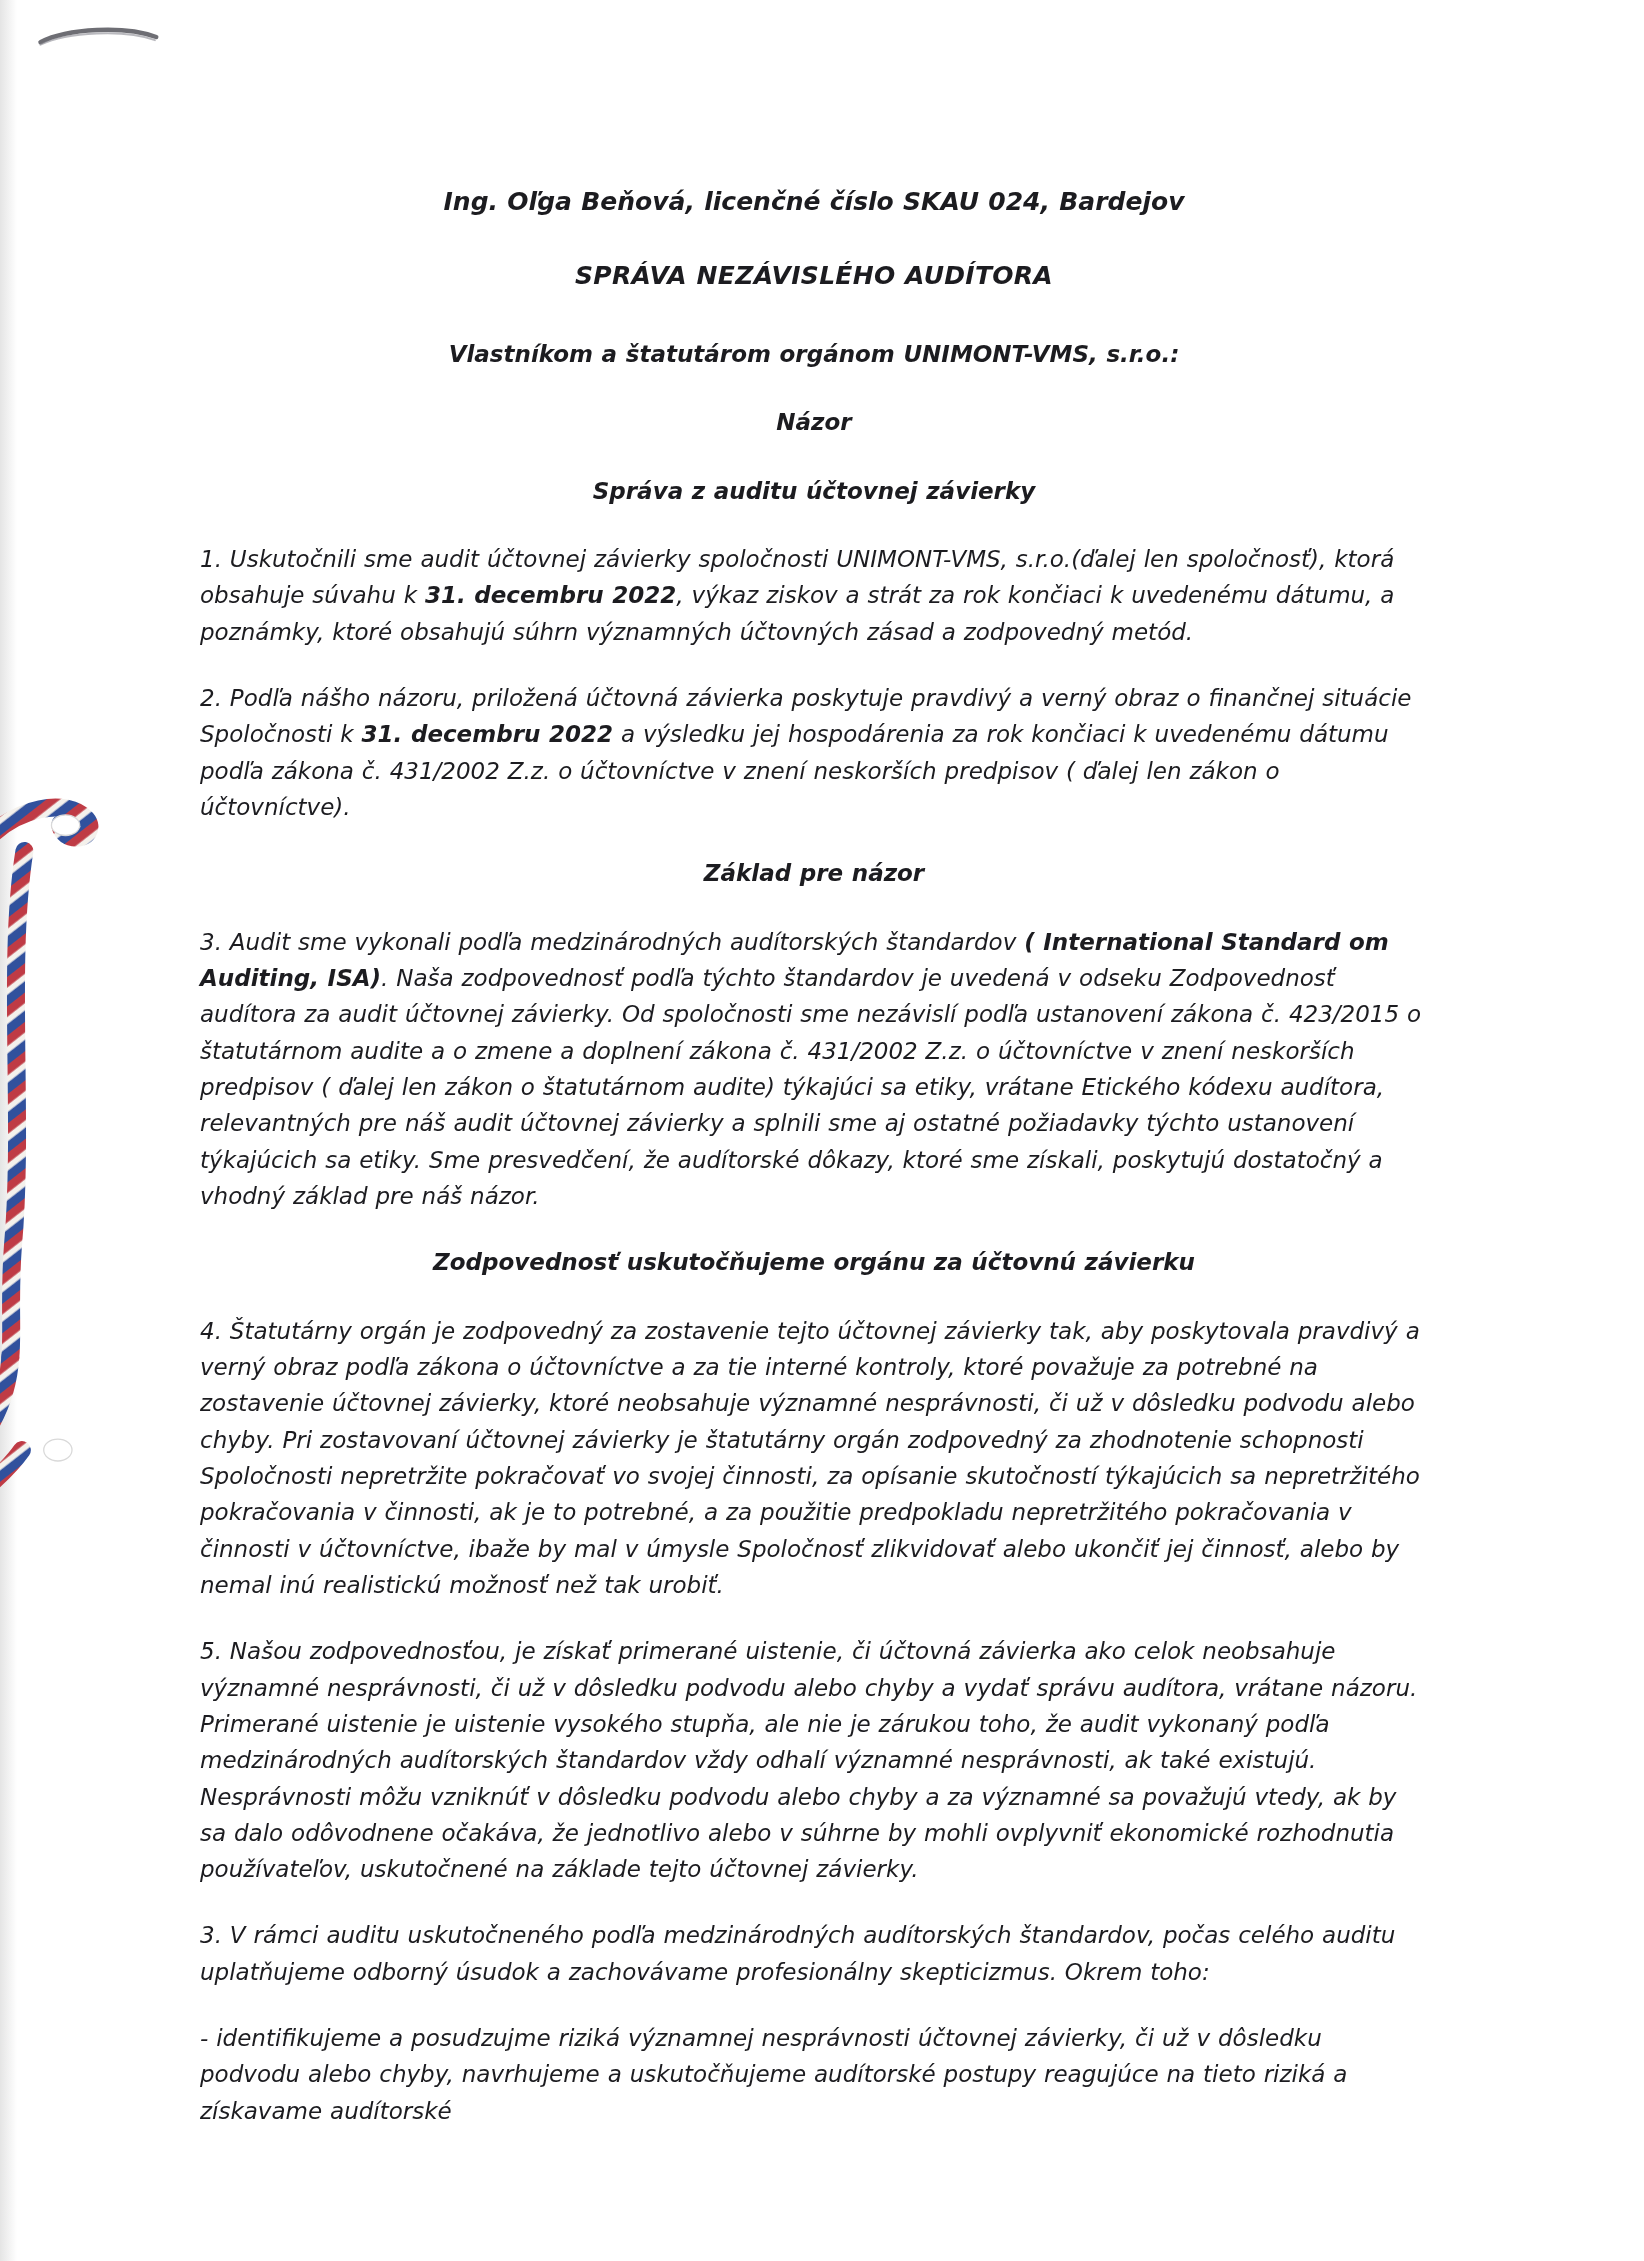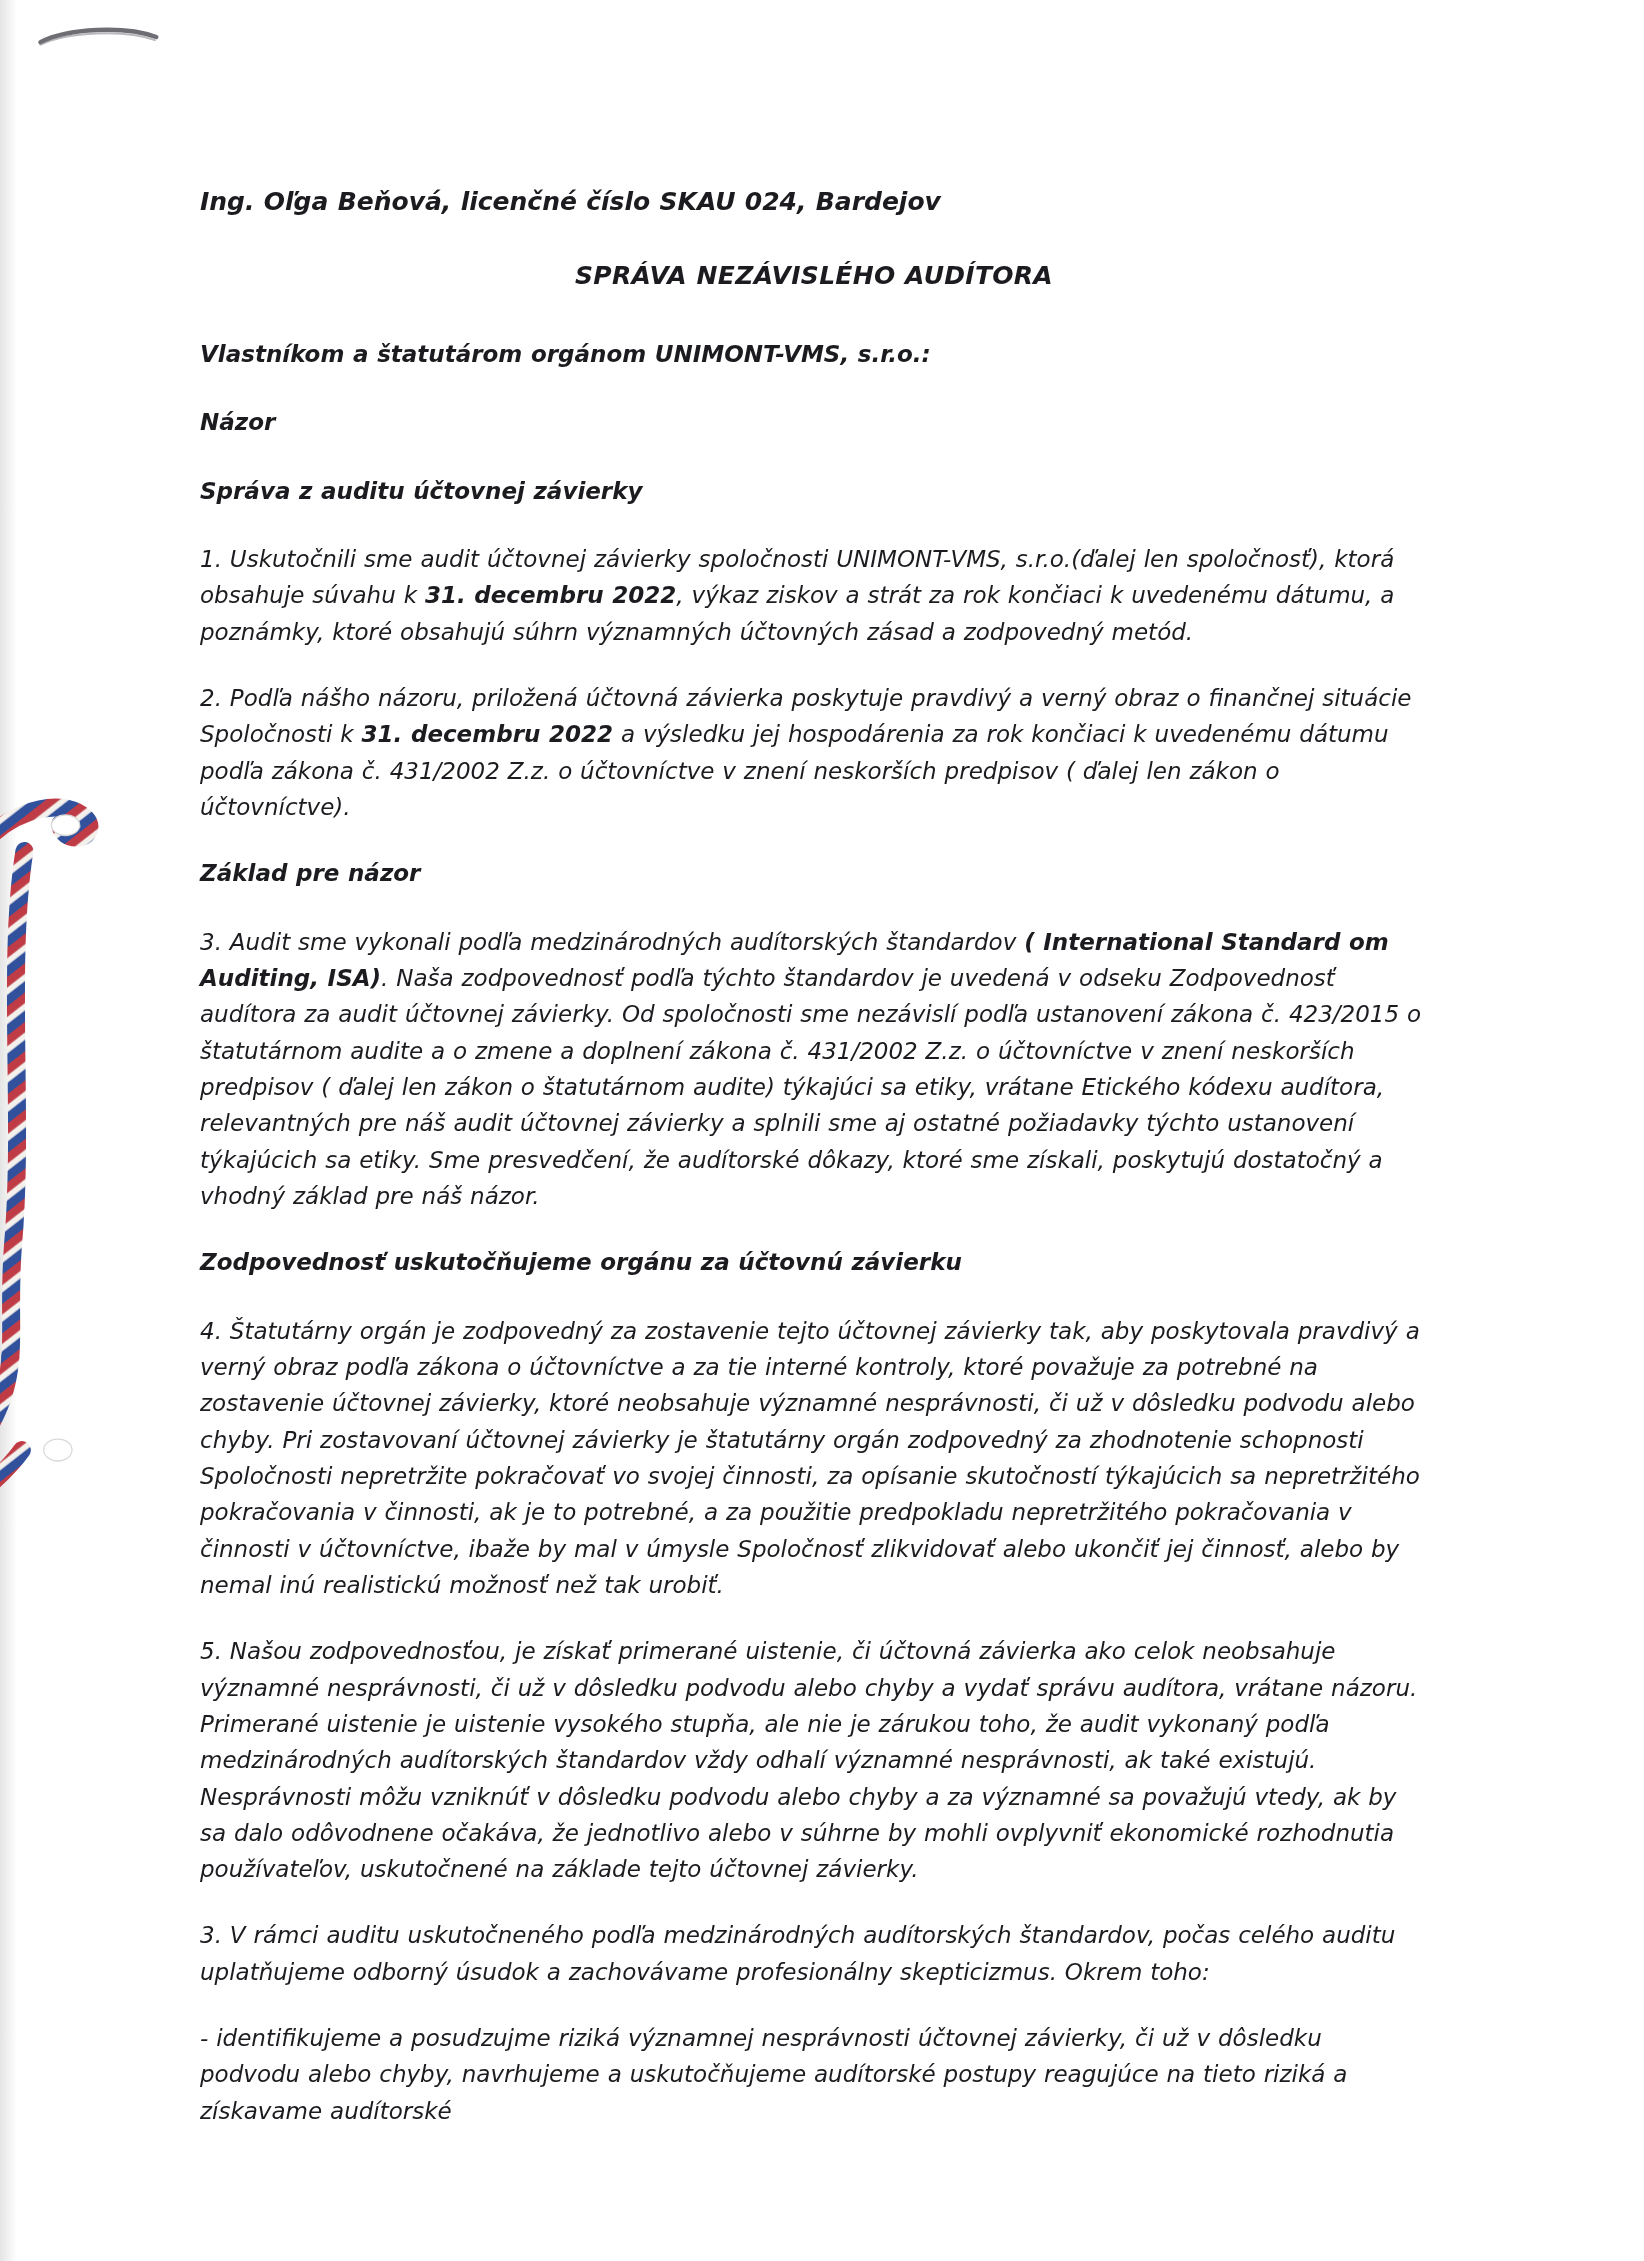--- a/index.html
+++ b/index.html
@@ -29,35 +29,36 @@
     top: 182px;
     width: 1228px;
   }
   .block {
     margin: 0 0 30px 0;
     font-size: 23px;
     line-height: 1.58;
     word-spacing: 0.6px;
   }
   .doc-title {
-    text-align: left;
+    text-align: center;
     font-weight: 700;
     font-size: 25px;
     margin-bottom: 34px;
   }
   .doc-subtitle {
     text-align: center;
     font-weight: 700;
     font-size: 25px;
     letter-spacing: 0.3px;
     margin-bottom: 41px;
   }
   .section-heading {
     font-weight: 700;
     margin-bottom: 32px;
+    text-align: center;
   }
   .bold { font-weight: 700; }
   .deco { position: absolute; pointer-events: none; }
   #staple-mark { left: 35px; top: 19.3px; }
   #binding-cord { left: -9px; top: 783px; }
 </style>
 </head>
 <body>
 
 <div class="page">

